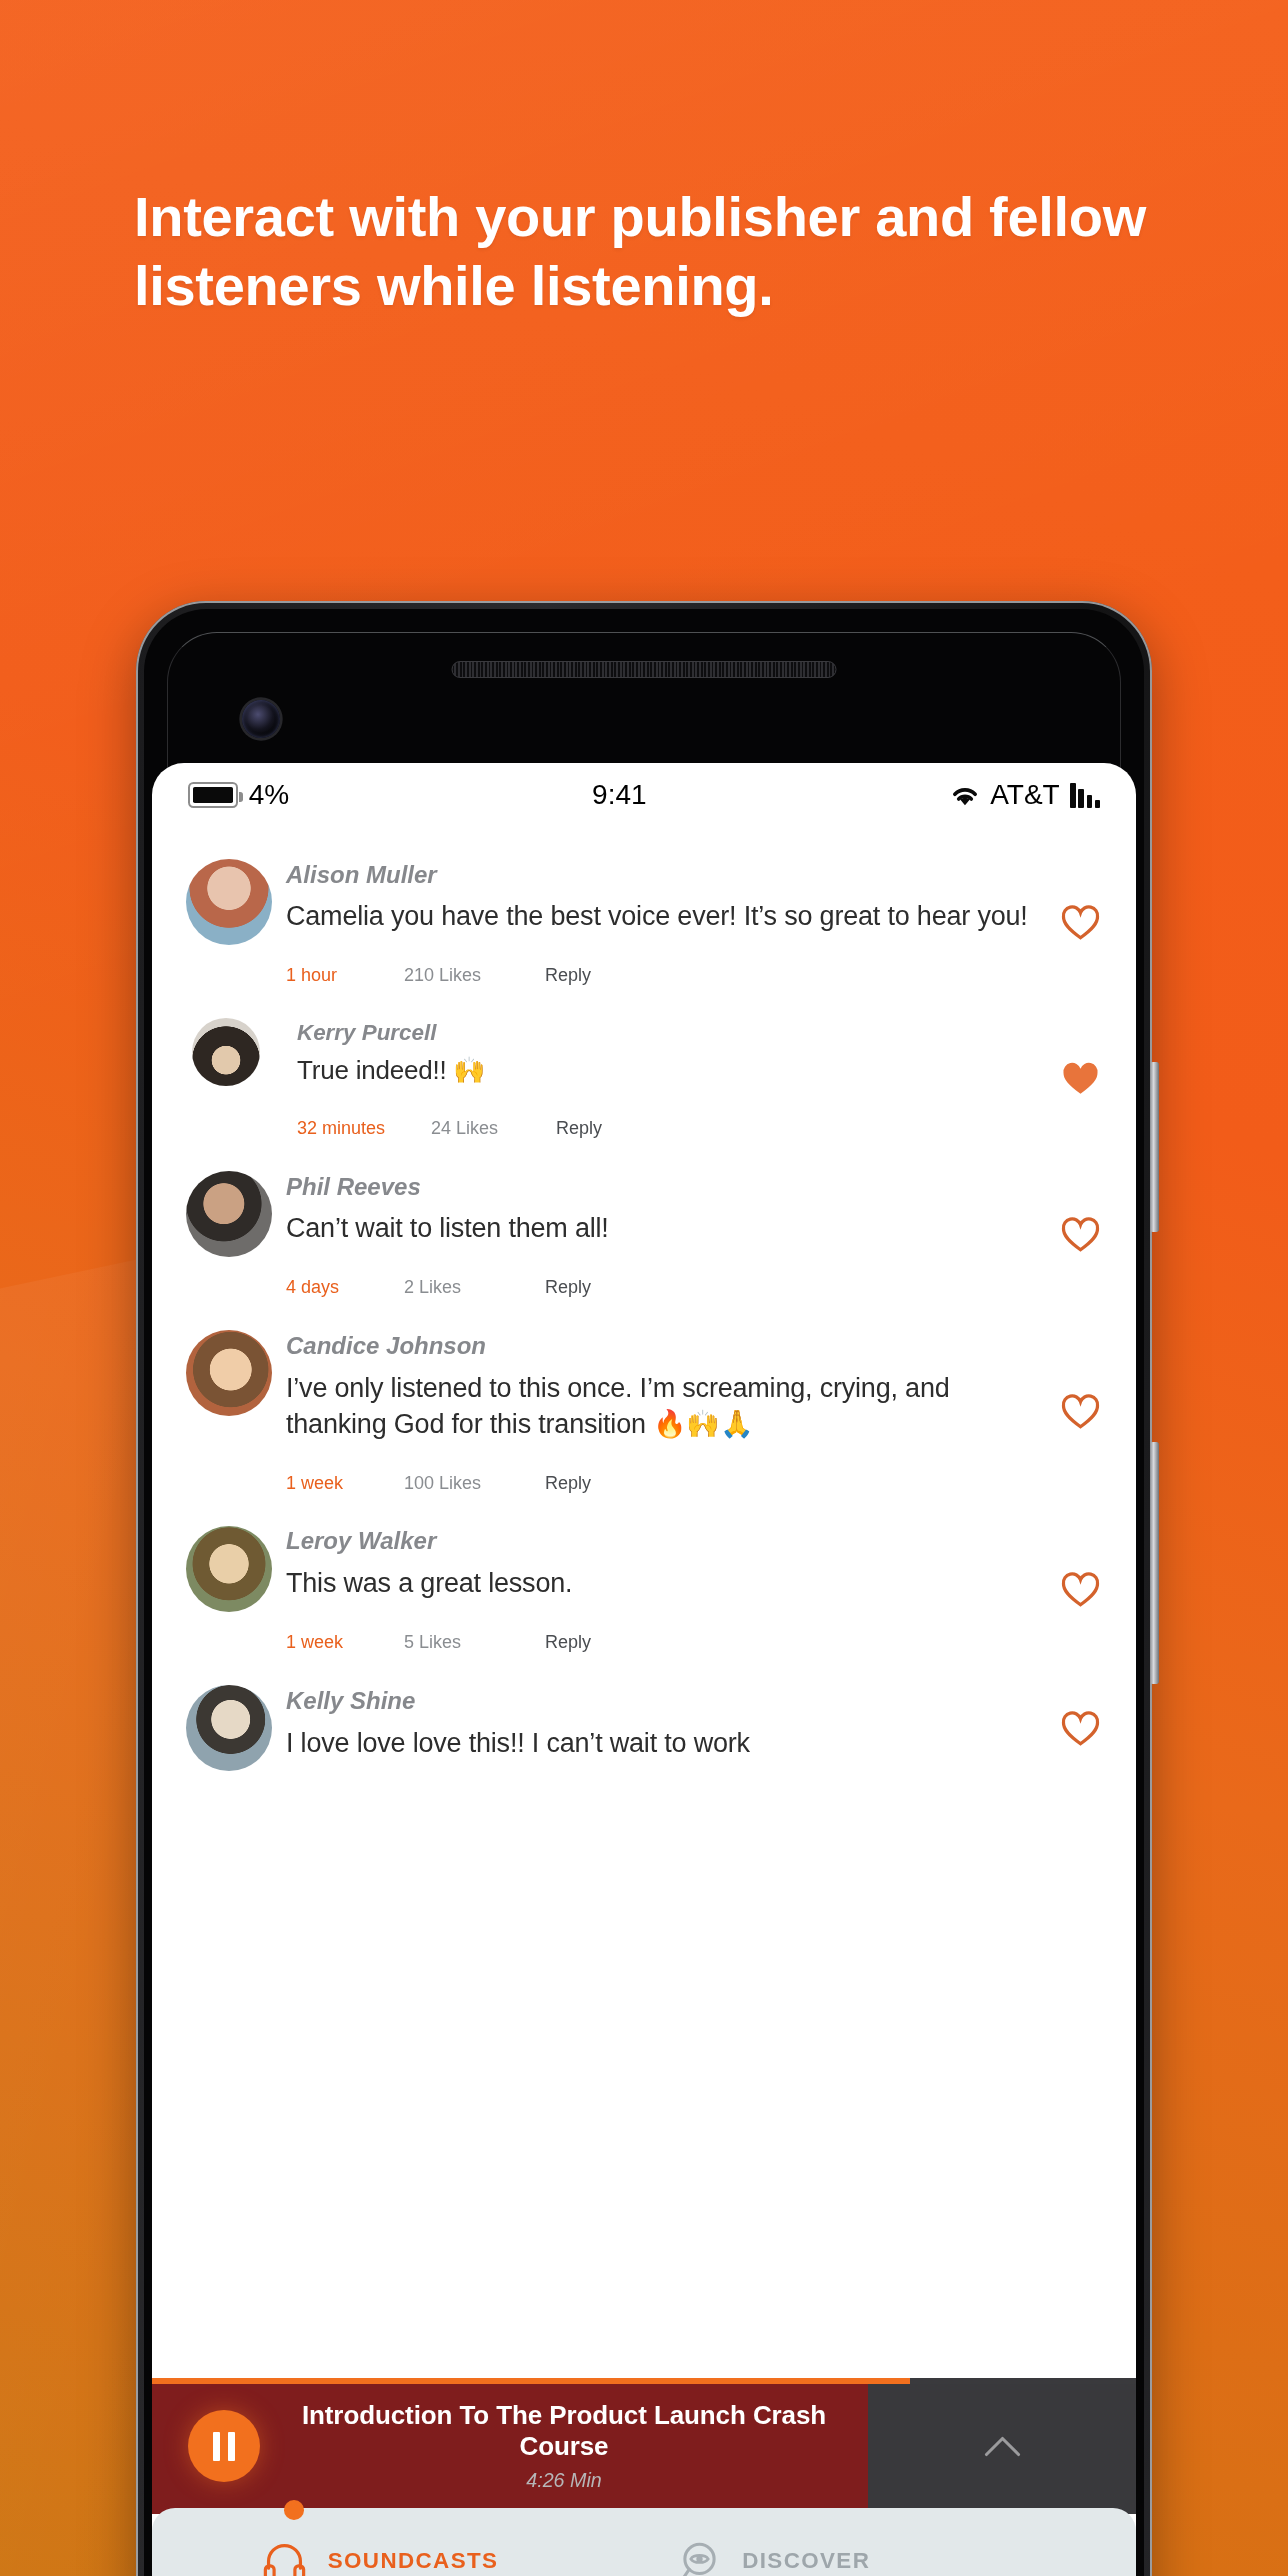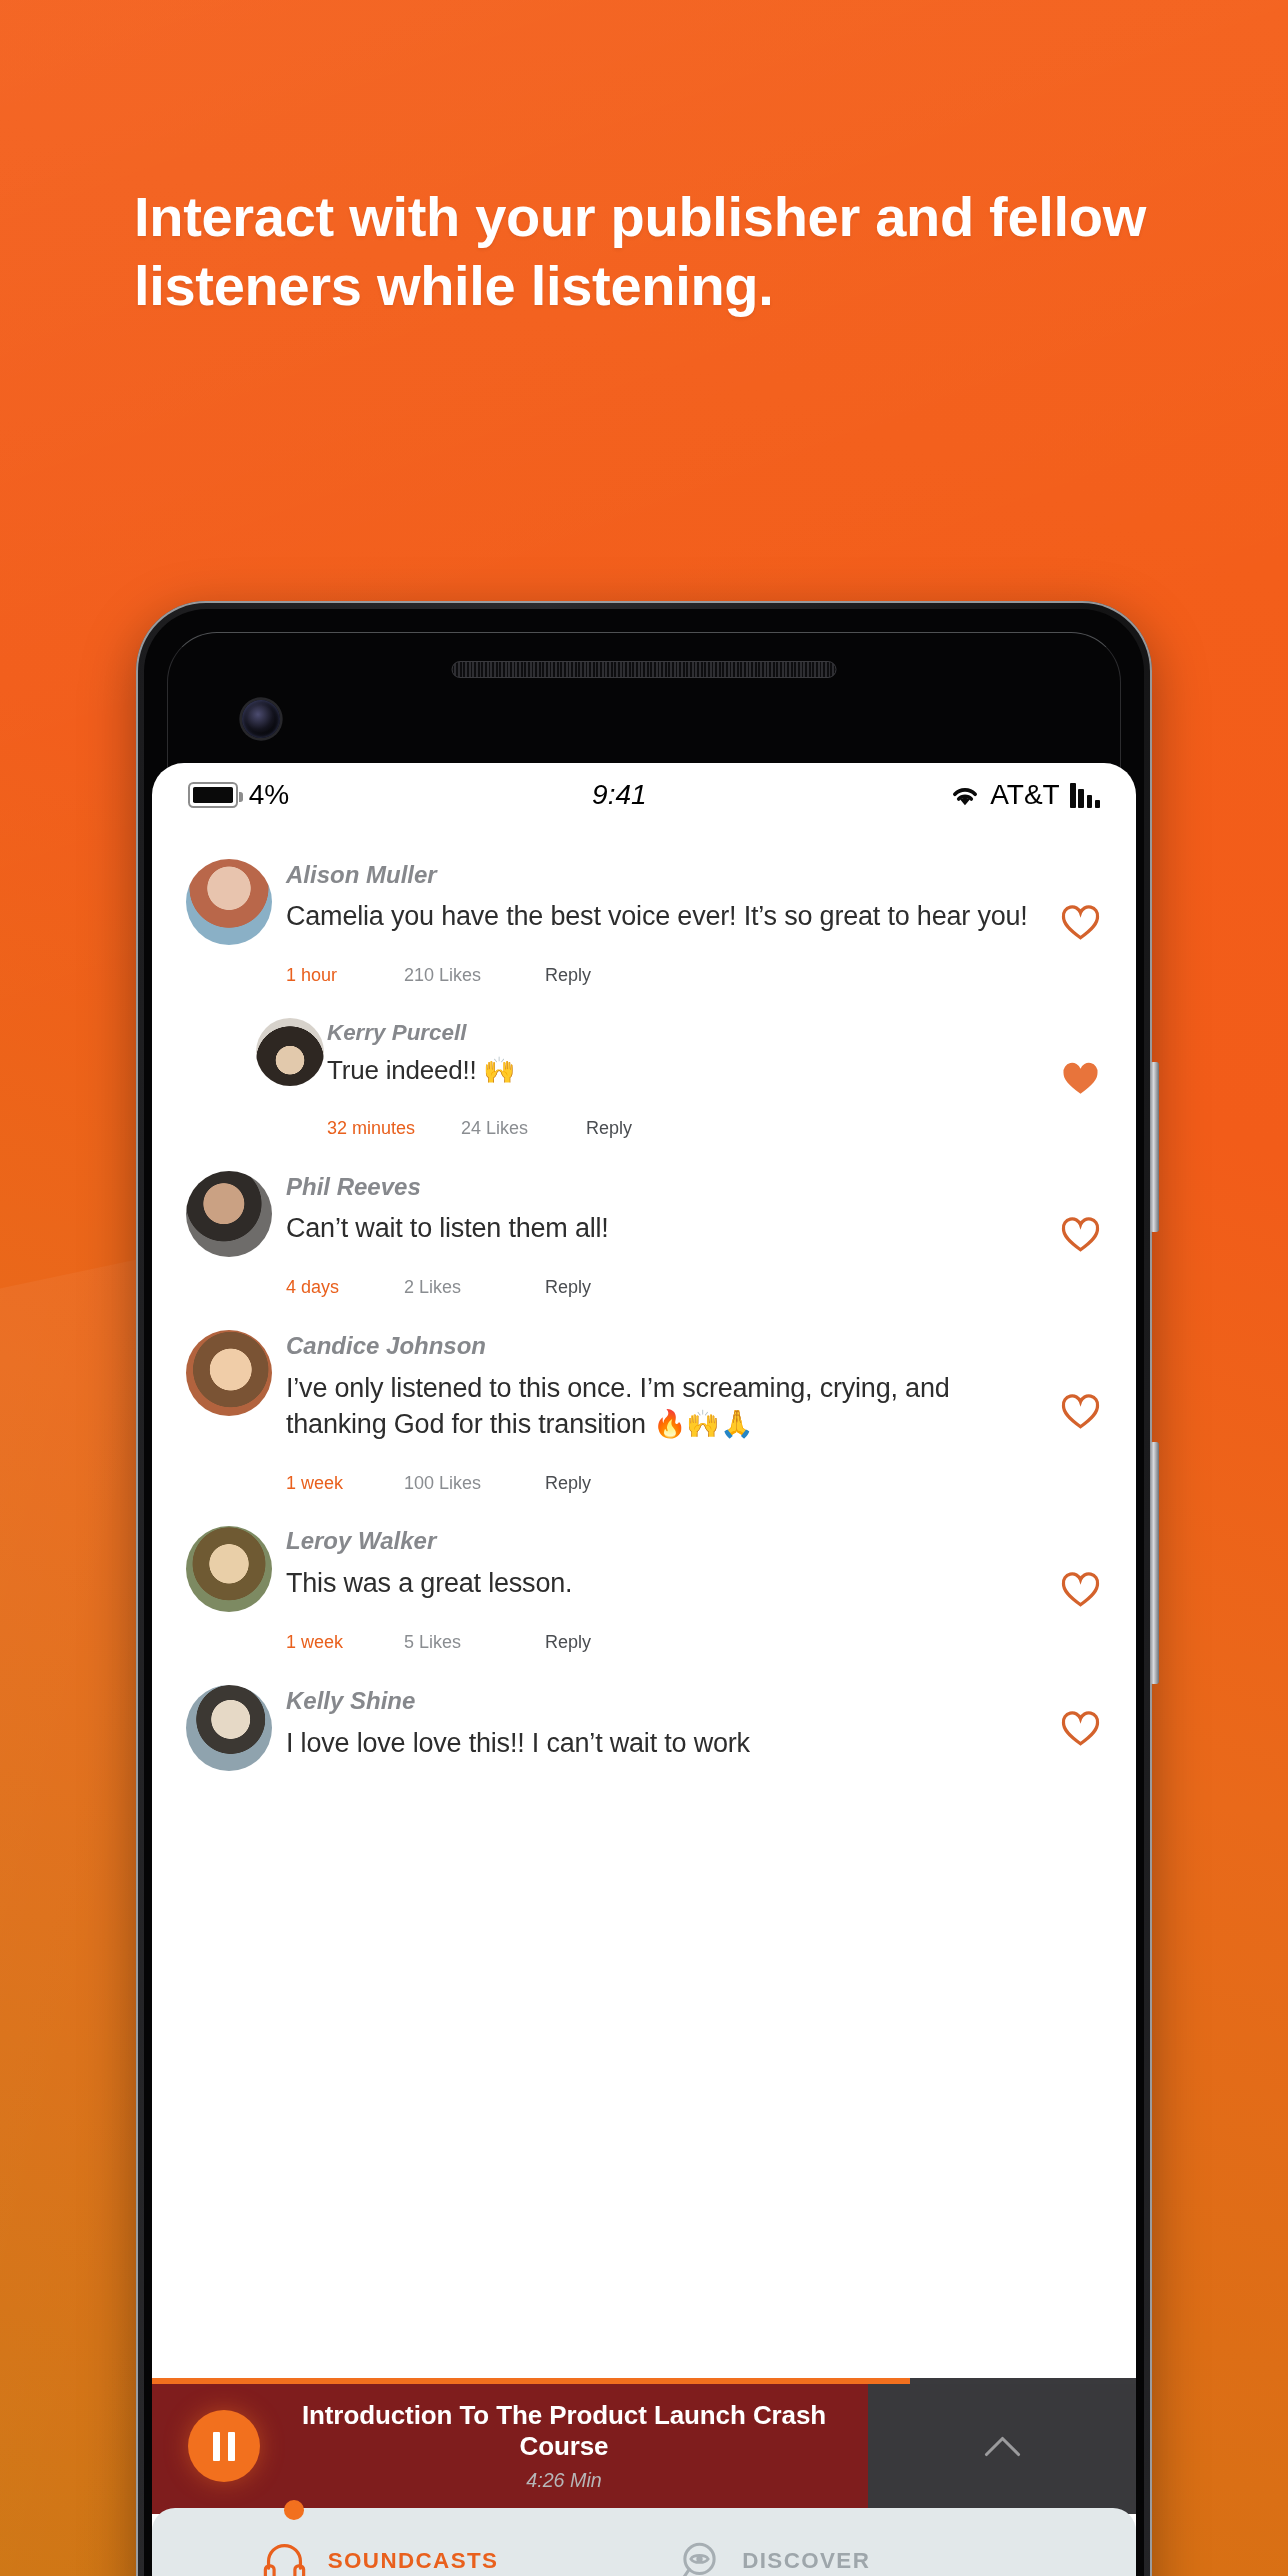--- a/index.html
+++ b/index.html
@@ -107,41 +107,41 @@
   .battery{
     width:50px; height:26px; border:2.7px solid #8d8d8d; border-radius:5.4px;
     position:relative; display:flex; align-items:center; padding:2.7px;
   }
   .battery::after{
     content:""; position:absolute; right:-7.2px; top:8px;
     width:4.5px; height:9.8px; background:#8d8d8d; border-radius:0 2.7px 2.7px 0;
   }
   .battery-fill{ width:100%; height:100%; background:#0a0a0a; border-radius:1.8px; }
   .sb-text{ font-size:28px; font-weight:500; letter-spacing:0px; }
-  .sb-time{ font-size:28px; font-weight:500;font-style:italic; }
+  .sb-time{ font-size:28px; font-weight:500; }
   .bars{ display:flex; align-items:flex-end; gap:2.7px; height:25px; }
   .bars i{ display:block; width:5.4px; background:#0a0a0a; border-radius:0.9px; }
   .bars i:nth-child(1){height:25px} .bars i:nth-child(2){height:19px}
   .bars i:nth-child(3){height:12.5px} .bars i:nth-child(4){height:8px}
 
   
   .header{
     flex:0 0 86px; display:flex; align-items:center; gap:30px;
     padding:0 38px; border-bottom:0.9px solid #ECECEC;
   }
   .back-arrow{ width:39px; height:39px; display:flex; align-items:center; justify-content:center; }
   .hdr-title{ font-size:28px; font-weight:bold; color:#2c2c2c; letter-spacing:-0.2px; }
 
   
   .comments{ flex:1 1 auto; overflow:hidden; background:#fff; padding-top:9px; }
   .comment{
     display:flex; align-items:flex-start; gap:14px;
     padding:23px 34px 9px 34px; position:relative;
   }
-  .comment.reply{ padding-left:104px; gap:3px;justify-content:flex-end; }
+  .comment.reply{ padding-left:40px; gap:37px;justify-content:flex-end; }
 
   .avatar{
     flex:0 0 auto; width:86px; height:86px; border-radius:50%;
     overflow:hidden; background:#ddd; position:relative;
   }
   .comment.reply .avatar{ width:68px; height:68px; }
 
   .cbody{ flex:1 1 auto; min-width:0; padding-top:1.8px; }
   .cname{
     font-size:24px; font-style:italic; font-weight:bold;

